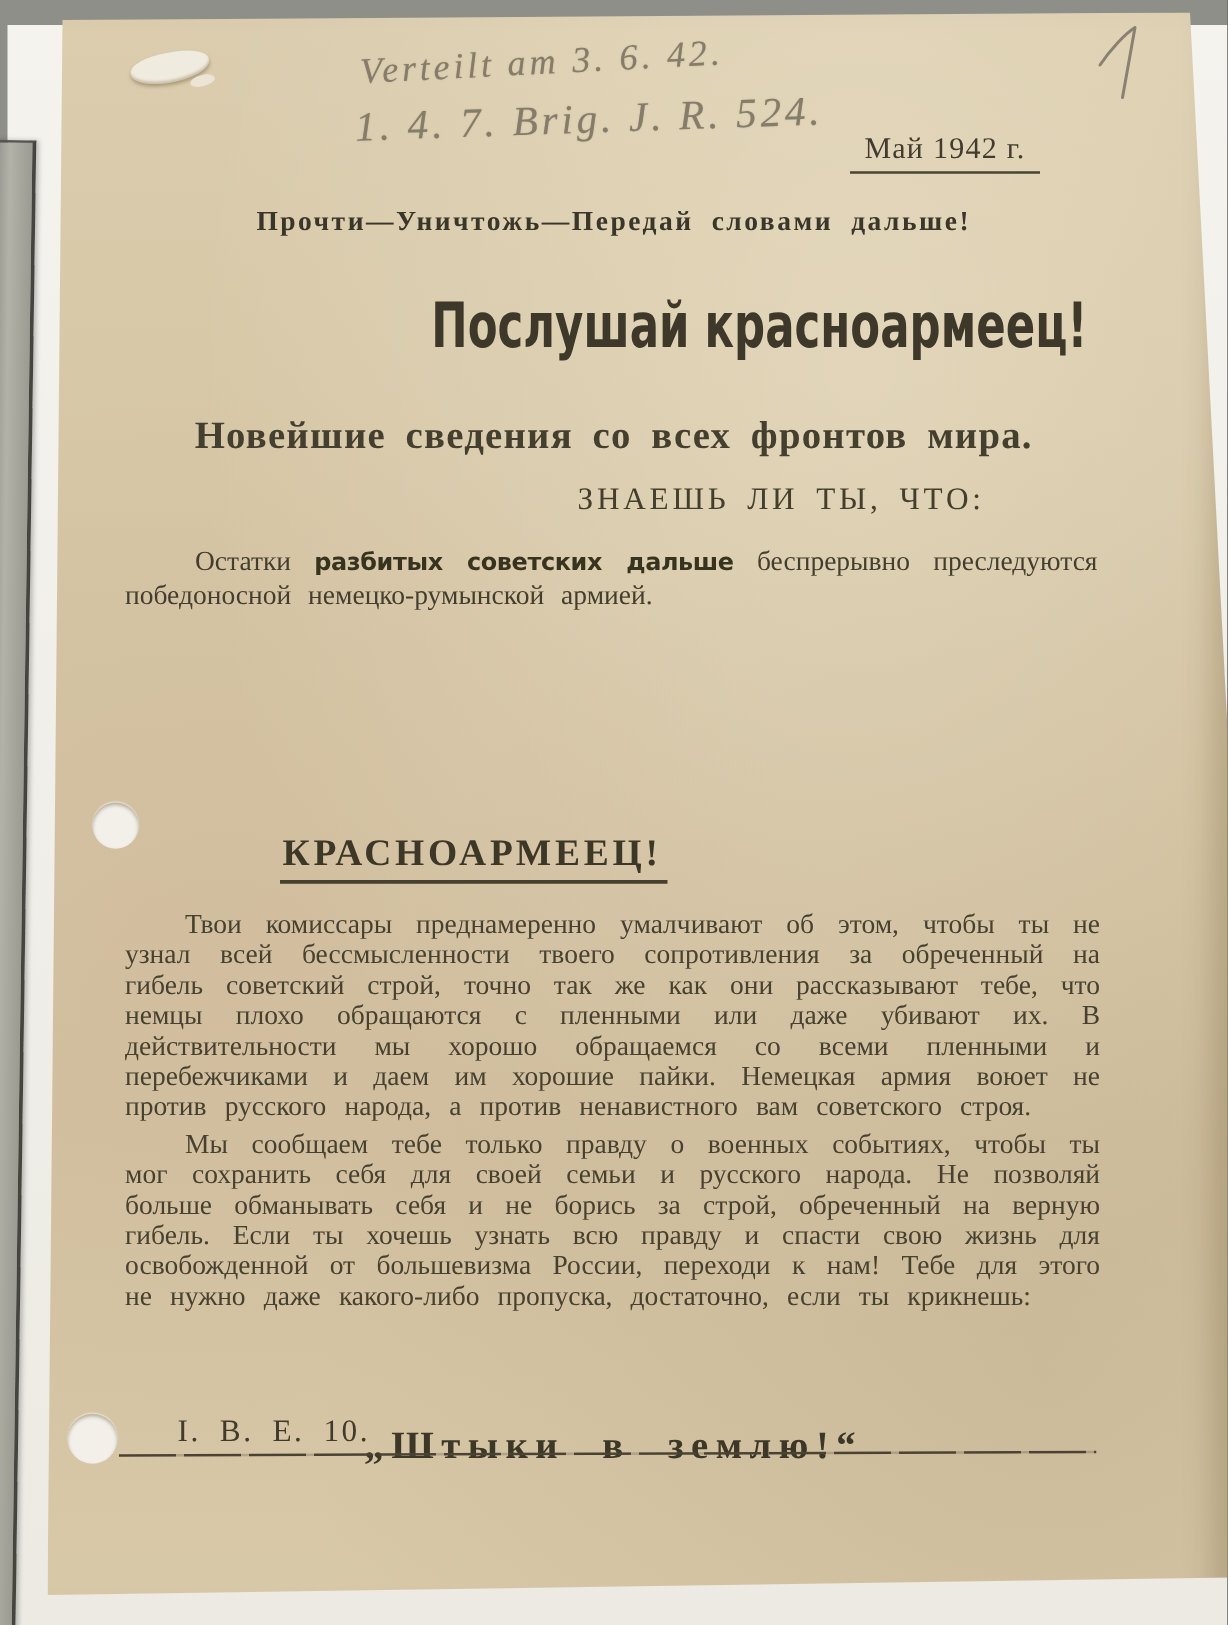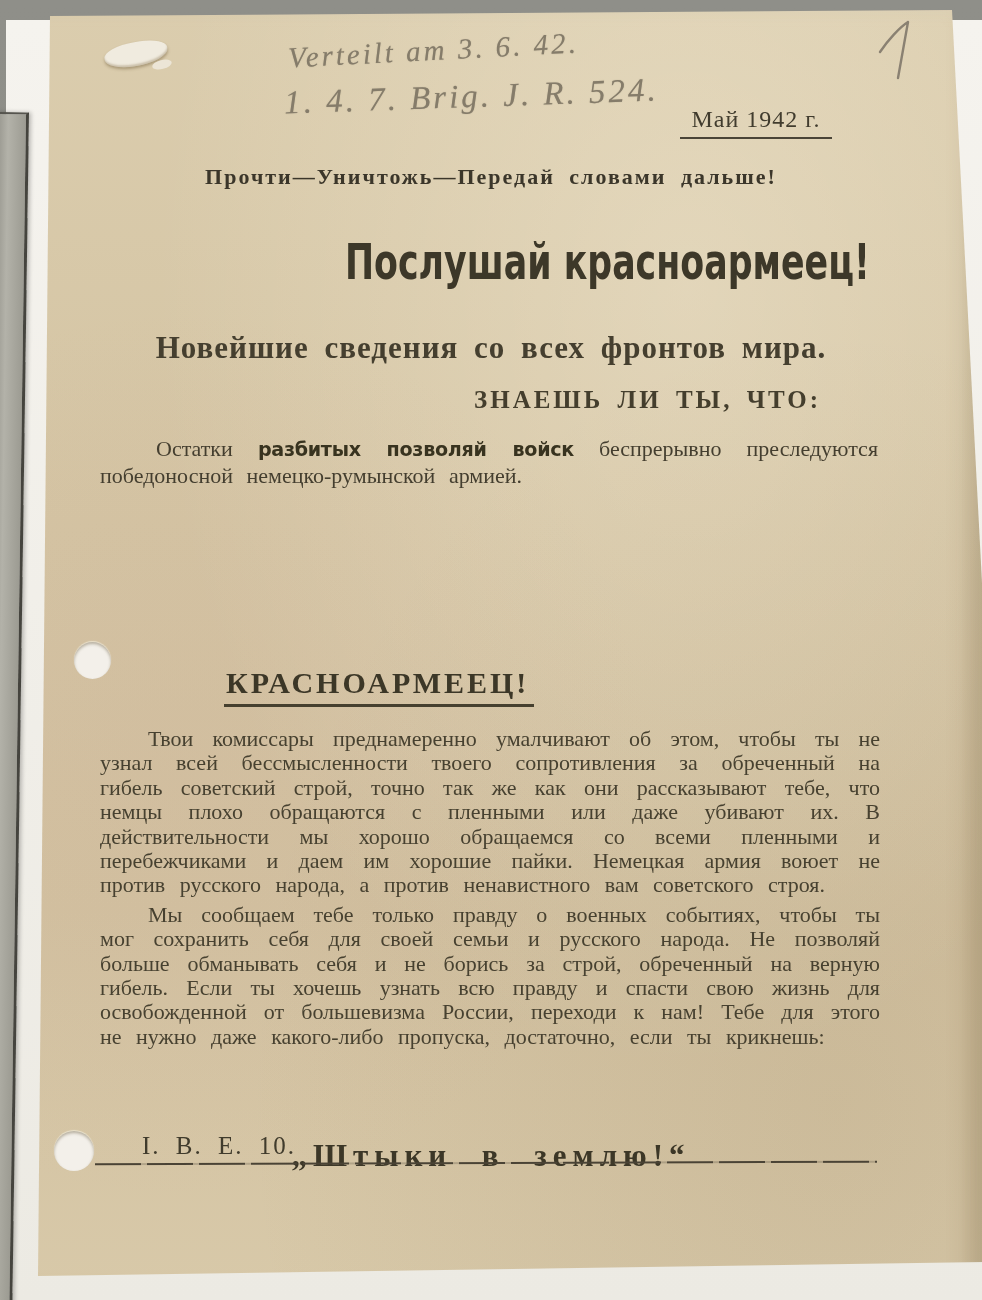--- a/index.html
+++ b/index.html
@@ -36,22 +36,22 @@
   .date-line{position:absolute;left:680px;top:106px;width:152px;text-align:center;
          font-size:24px;letter-spacing:1px;border-bottom:2px solid #4a4437;padding-bottom:4px;}
   .instruction{position:absolute;left:55px;right:55px;top:164px;text-align:center;
          font-weight:700;font-size:22px;letter-spacing:2px;word-spacing:7px;color:#3b362a;}
   .title-wrap{position:absolute;left:345px;top:232px;white-space:nowrap;}
   .title-inner{display:inline-block;font-family:"DejaVu Sans",sans-serif;font-weight:700;
          font-size:47px;transform:scale(0.74,1.06);transform-origin:left top;
          letter-spacing:0px;color:#3d3829;}
   .subtitle{position:absolute;left:55px;right:55px;top:320px;text-align:center;
          font-weight:700;font-size:31px;letter-spacing:1px;word-spacing:7px;color:#453f2f;margin-top:10px;}
-  .know-heading{position:absolute;left:462px;top:386px;font-weight:700;font-size:25px;
-         letter-spacing:3px;word-spacing:5px;color:#443e2d;margin-left:12px;}
+  .know-heading{position:absolute;left:462px;top:386px;font-weight:400;font-size:25px;
+         letter-spacing:3px;word-spacing:5px;color:#443e2d;}
   .news-block{position:absolute;left:100px;top:436px;width:778px;font-size:22px;
          line-height:26px;text-align:justify;word-spacing:8px;color:#443e2f;}
   .news-block p{margin:0 0 4px 0;}
   .news-block p.p1{text-indent:44px;}
   .news-block p.p2,.news-block p.p3{text-indent:56px;}
   .seg-bold{font-family:"DejaVu Sans",sans-serif;font-weight:700;font-size:0.87em;
          letter-spacing:-0.3px;color:#38331f;}
   .seg-normal{}
   .appeal-heading{position:absolute;left:224px;top:666px;}
   .appeal-underline{display:inline-block;font-weight:700;font-size:30px;letter-spacing:3px;
@@ -95,21 +95,21 @@
 
     <div class="title-wrap">
       <span class="title-inner">Послушай красноармеец!</span>
     </div>
 
     <div class="subtitle">Новейшие сведения со всех фронтов мира.</div>
 
     <div class="know-heading">ЗНАЕШЬ ЛИ ТЫ, ЧТО:</div>
 
     <div class="news-block">
-      <p class="p3"><span class="seg-normal">Остатки </span><span class="seg-bold">разбитых позволяй войск</span><span class="seg-normal"> беспрерывно преследуются победоносной немецко-румынской армией.</span></p>
+      <p class="p3"><span class="seg-normal">Остатки </span><span class="seg-bold">разбитых советских дальше</span><span class="seg-normal"> беспрерывно преследуются победоносной немецко-румынской армией.</span></p>
     </div>
 
     <div class="appeal-heading">
       <span class="appeal-underline">КРАСНОАРМЕЕЦ!</span>
     </div>
 
     <div class="appeal-block">
       <p>Твои комиссары преднамеренно умалчивают об этом, чтобы ты не узнал всей бессмысленности твоего сопротивления за обреченный на гибель советский строй, точно так же как они рассказывают тебе, что немцы плохо обращаются с пленными или даже убивают их. В действительности мы хорошо обращаемся со всеми пленными и перебежчиками и даем им хорошие пайки. Немецкая армия воюет не против русского народа, а против ненавистного вам советского строя.</p>
       <p>Мы сообщаем тебе только правду о военных событиях, чтобы ты мог сохранить себя для своей семьи и русского народа. Не позволяй больше обманывать себя и не борись за строй, обреченный на верную гибель. Если ты хочешь узнать всю правду и спасти свою жизнь для освобожденной от большевизма России, переходи к нам! Тебе для этого не нужно даже какого-либо пропуска, достаточно, если ты крикнешь:</p>
     </div>

